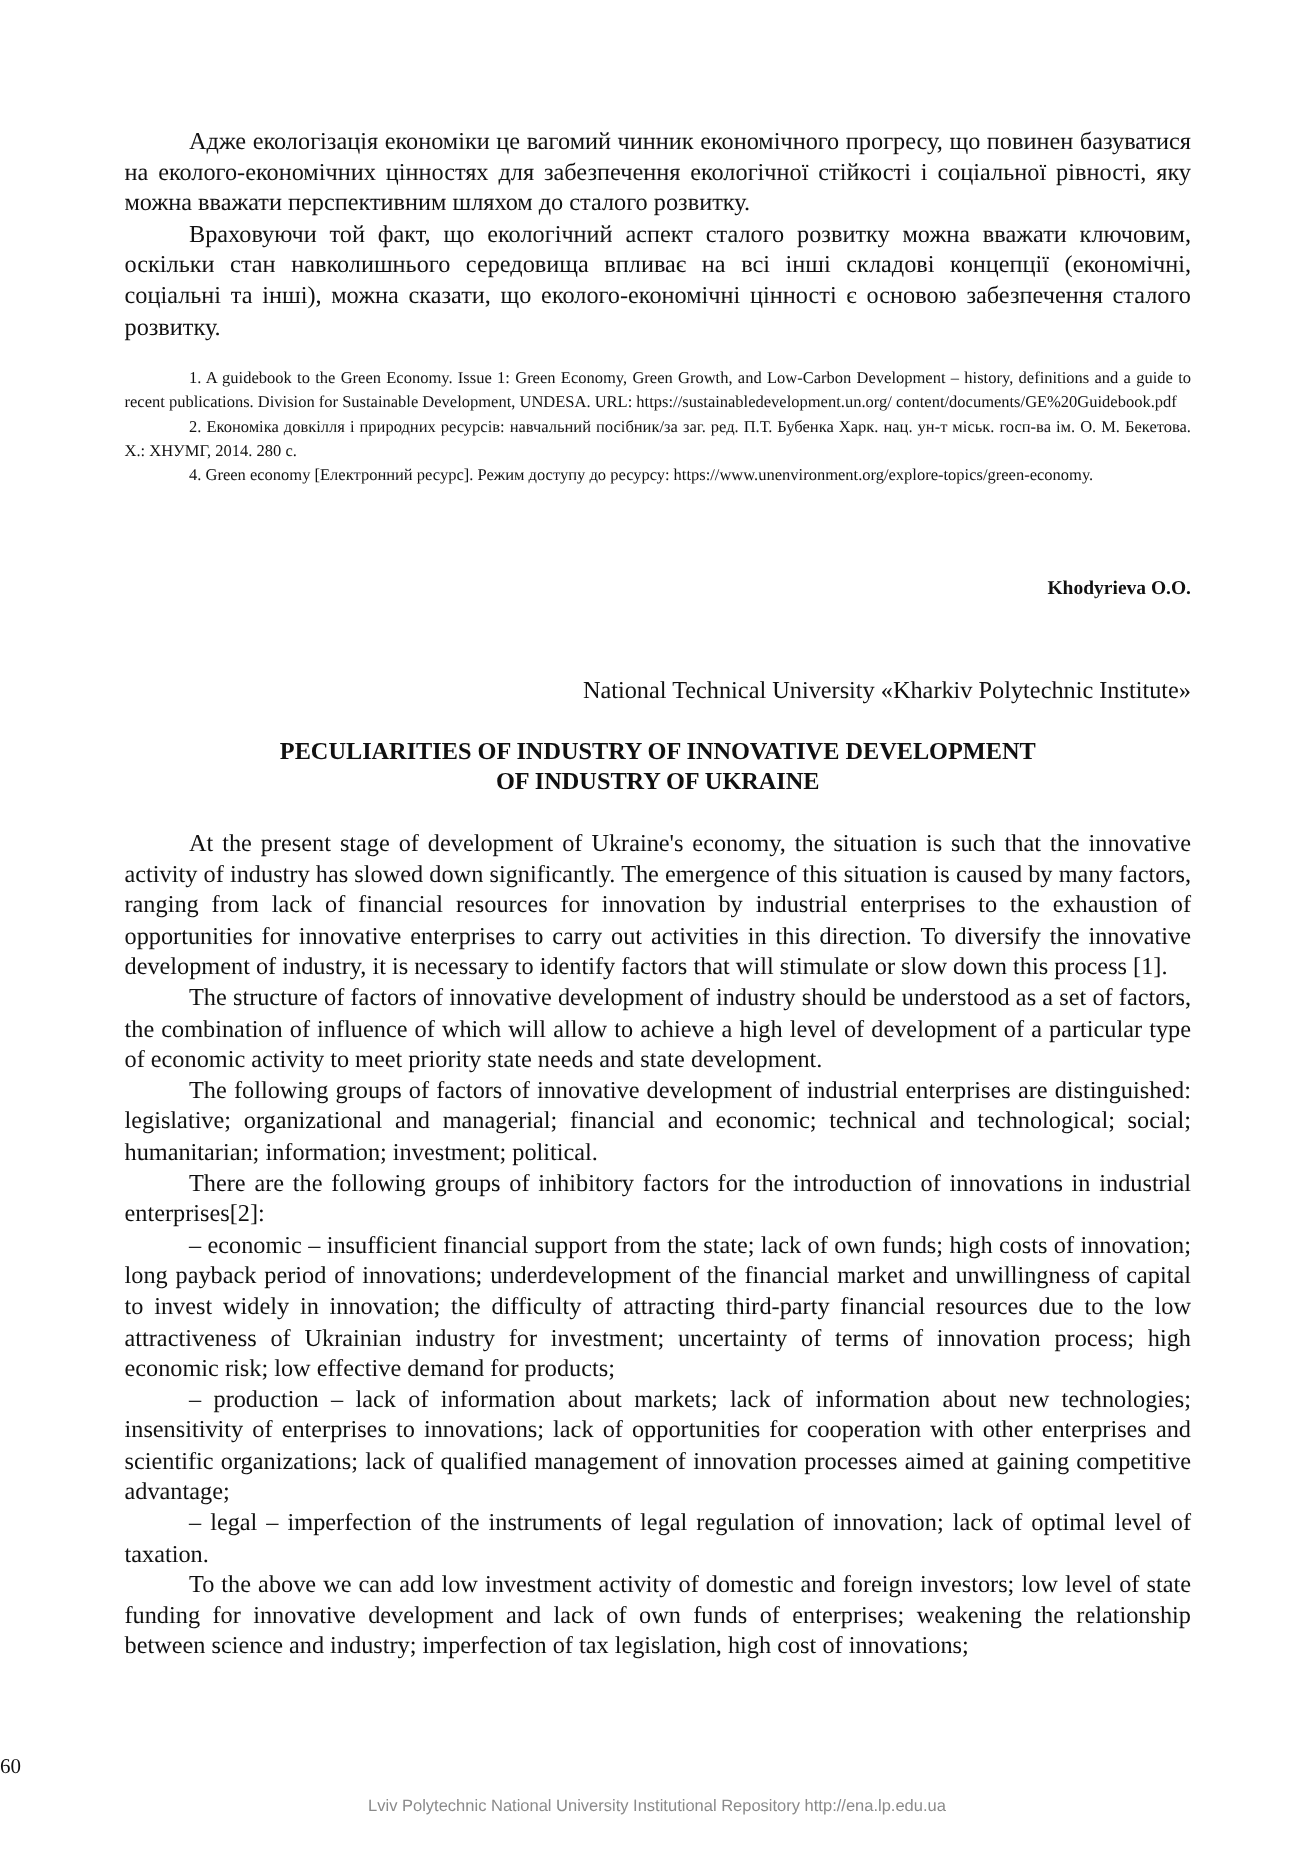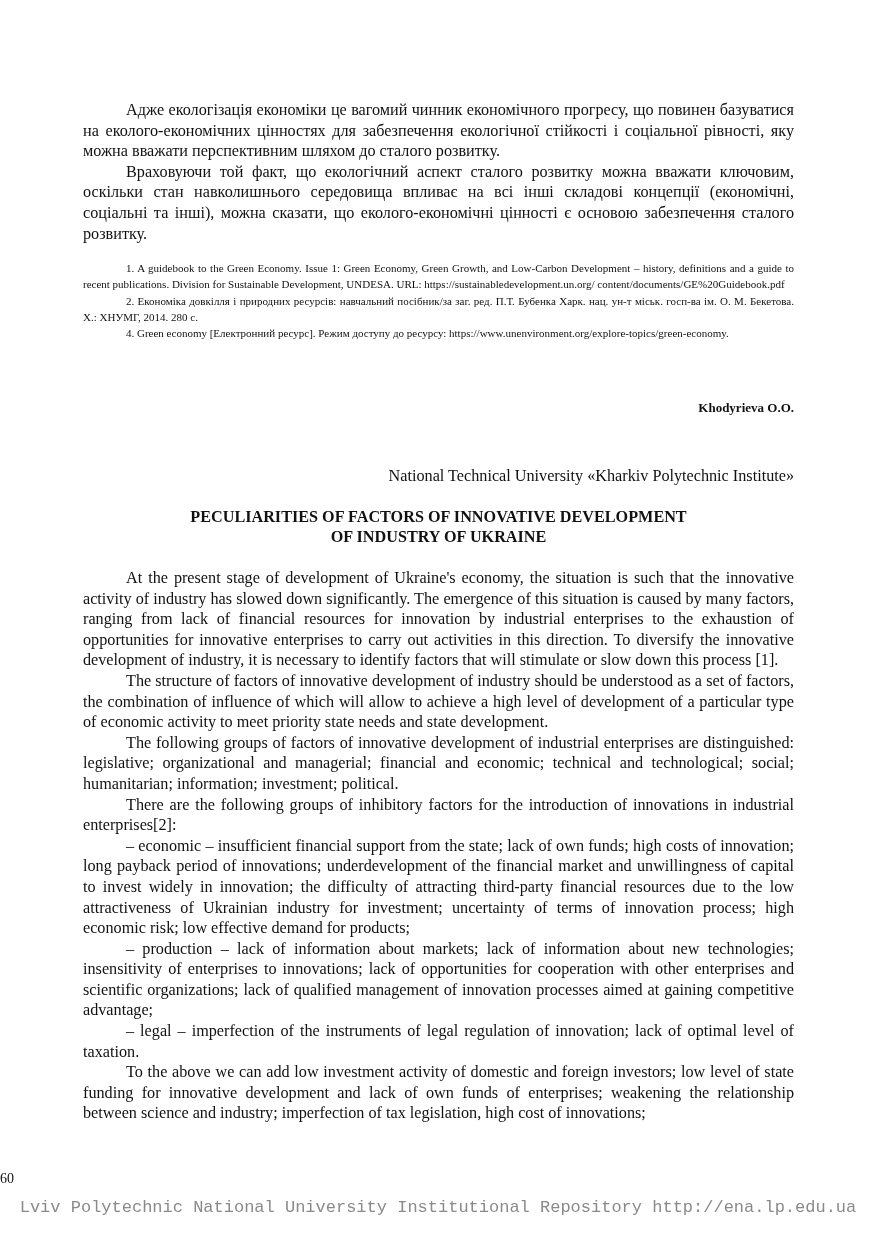--- a/index.html
+++ b/index.html
@@ -1,50 +1,50 @@
 <!DOCTYPE html>
 <html><head>
 <meta charset="utf-8">
 <style>
   html, body { margin: 0; padding: 0; background: #ffffff; }
   body { width: 876px; height: 1240px; position: relative; overflow: hidden; color: #111; }
-  .page { position: absolute; left: 83px; top: 100px; width: 711px; font-family: "Liberation Serif", serif; }
+  .page { position: absolute; left: 83px; top: 84px; width: 711px; font-family: "Liberation Serif", serif; }
   p { margin: 0; text-align: justify; }
   .body-p { font-size: 16.2px; line-height: 20.6px; text-indent: 43px; }
   .refs { margin-top: 16px; }
   .ref { font-size: 11px; line-height: 16.3px; text-indent: 43px; }
   .author-block { margin-top: 56px; text-align: right; }
   .author { font-size: 13px; line-height: 20.6px; font-weight: bold; }
   .affil { font-size: 16.2px; line-height: 20.6px; margin-top: 48px; }
   .title { margin-top: 20px; text-align: center; font-weight: bold; font-size: 16.2px; line-height: 20.6px; }
   .title div { text-align: center; }
   .article { margin-top: 20px; }
   .page-number { position: absolute; left: 0; width: 704px; top: 1171px; text-align: left; font-family: "Liberation Serif", serif; font-size: 14px; }
-  .repo-footer { position: absolute; left: 0; width: 876px; top: 1198px; text-align: center; font-family: Liberation Mono, monospace; font-size: 17px; color: #8a8a8a; }
+  .repo-footer { position: absolute; left: 0; width: 876px; top: 1198px; text-align: center; font-family: Liberation Sans, sans-serif; font-size: 11px; color: #8a8a8a; }
 </style>
 </head>
 <body>
 
 <div class="page">
   <p class="body-p">Адже екологізація економіки це вагомий чинник економічного прогресу, що повинен базуватися на еколого-економічних цінностях для  забезпечення екологічної стійкості і соціальної рівності, яку можна вважати перспективним шляхом до сталого розвитку.</p>
   <p class="body-p">Враховуючи той факт, що екологічний аспект сталого розвитку можна вважати ключовим, оскільки стан навколишнього середовища впливає на всі інші складові концепції (економічні, соціальні та інші), можна сказати, що еколого-економічні цінності є основою забезпечення сталого розвитку.</p>
 
   <div class="refs">
     <p class="ref">1. A guidebook to the Green Economy. Issue 1: Green Economy, Green Growth, and Low-Carbon Development – history, definitions and a guide to recent publications. Division for Sustainable Development, UNDESA. URL: https://sustainabledevelopment.un.org/ content/documents/GE%20Guidebook.pdf</p>
     <p class="ref">2. Економіка довкілля і природних ресурсів: навчальний посібник/за заг. ред. П.Т. Бубенка Харк. нац. ун-т міськ. госп-ва ім. О. М. Бекетова. Х.: ХНУМГ, 2014. 280 с.</p>
     <p class="ref">4. Green economy [Електронний ресурс]. Режим доступу до ресурсу: https://www.unenvironment.org/explore-topics/green-economy.</p>
   </div>
 
   <div class="author-block">
     <div class="author">Khodyrieva O.O.</div>
     <div class="affil">National Technical University «Kharkiv Polytechnic Institute»</div>
   </div>
 
   <div class="title">
-    <div>PECULIARITIES OF FACTORS OF INNOVATIVE DEVELOPMENT</div>
+    <div>PECULIARITIES OF INDUSTRY OF INNOVATIVE DEVELOPMENT</div>
     <div>OF INDUSTRY OF UKRAINE</div>
   </div>
 
   <div class="article">
     <p class="body-p">At the present stage of development of Ukraine's economy, the situation is such that the innovative activity of industry has slowed down significantly. The emergence of this situation is caused by many factors, ranging from lack of financial resources for innovation by industrial enterprises to the exhaustion of opportunities for innovative enterprises to carry out activities in this direction. To diversify the innovative development of industry, it is necessary to identify factors that will stimulate or slow down this process [1].</p>
     <p class="body-p">The structure of factors of innovative development of industry should be understood as a set of factors, the combination of influence of which will allow to achieve a high level of development of a particular type of economic activity to meet priority state needs and state development.</p>
     <p class="body-p">The following groups of factors of innovative development of industrial enterprises are distinguished: legislative; organizational and managerial; financial and economic; technical and technological; social; humanitarian; information; investment; political.</p>
     <p class="body-p">There are the following groups of inhibitory factors for the introduction of innovations in industrial enterprises[2]:</p>
     <p class="body-p"> – economic – insufficient financial support from the state; lack of own funds; high costs of innovation; long payback period of innovations; underdevelopment of the financial market and unwillingness of capital to invest widely in innovation; the difficulty of attracting third-party financial resources due to the low attractiveness of Ukrainian industry for investment; uncertainty of terms of innovation process; high economic risk; low effective demand for products;</p>
     <p class="body-p">– production – lack of information about markets; lack of information about new technologies; insensitivity of enterprises to innovations; lack of opportunities for cooperation with other enterprises and scientific organizations; lack of qualified management of innovation processes aimed at gaining competitive advantage;</p>

